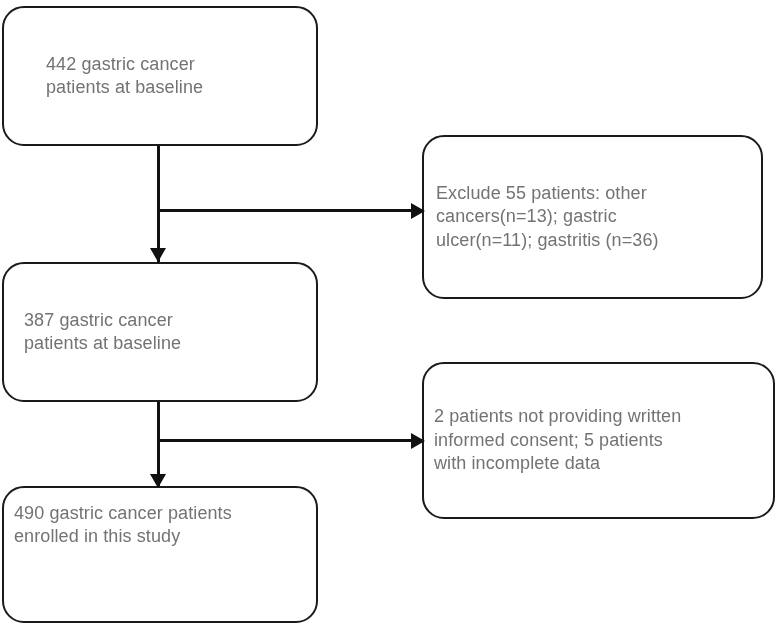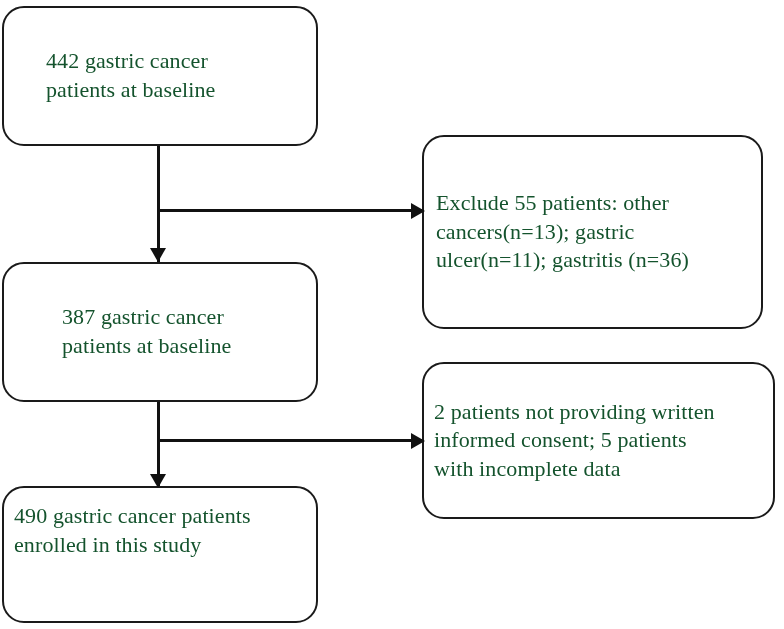--- a/index.html
+++ b/index.html
@@ -20,46 +20,46 @@
     box-sizing: border-box;
     background: #ffffff;
     border: 2px solid #1a1a1a;
     border-radius: 22px;
     display: flex;
     align-items: center;
     justify-content: flex-start;
     z-index: 2;
   }
   .node-text {
-    font-family: Liberation Serif, serif;
-    color: #14532d;
-    font-size: 22px;
+    font-family: Liberation Sans, sans-serif;
+    color: #737373;
+    font-size: 18px;
     line-height: 1.30;
     white-space: pre-line;
     letter-spacing: 0.1px;
   }
 
   
   #node-baseline-442 {
     left: 2px;  top: 6px;   width: 316px; height: 140px;
     padding-left: 42px; padding-right: 12px;
   }
   #node-baseline-387 {
     left: 2px;  top: 262px; width: 316px; height: 140px;
-    padding-left: 58px; padding-right: 12px;
+    padding-left: 20px; padding-right: 12px;
   }
   #node-enrolled-380 {
     left: 2px;  top: 486px; width: 316px; height: 137px;
     padding-left: 10px; padding-right: 8px;
     align-items: flex-start;
   }
   #node-enrolled-380 .node-text { padding-top: 14px; }
 
   #node-exclusion-1 {
-    left: 422px; top: 135px; width: 341px; height: 194px;
+    left: 422px; top: 135px; width: 341px; height: 164px;
     padding-left: 12px; 
   }
   #node-exclusion-2 {
     left: 422px; top: 362px; width: 353px; height: 157px;
     padding-left: 10px; padding-right: 8px;
   }
 
   
   .vline, .hline {
     position: absolute;

